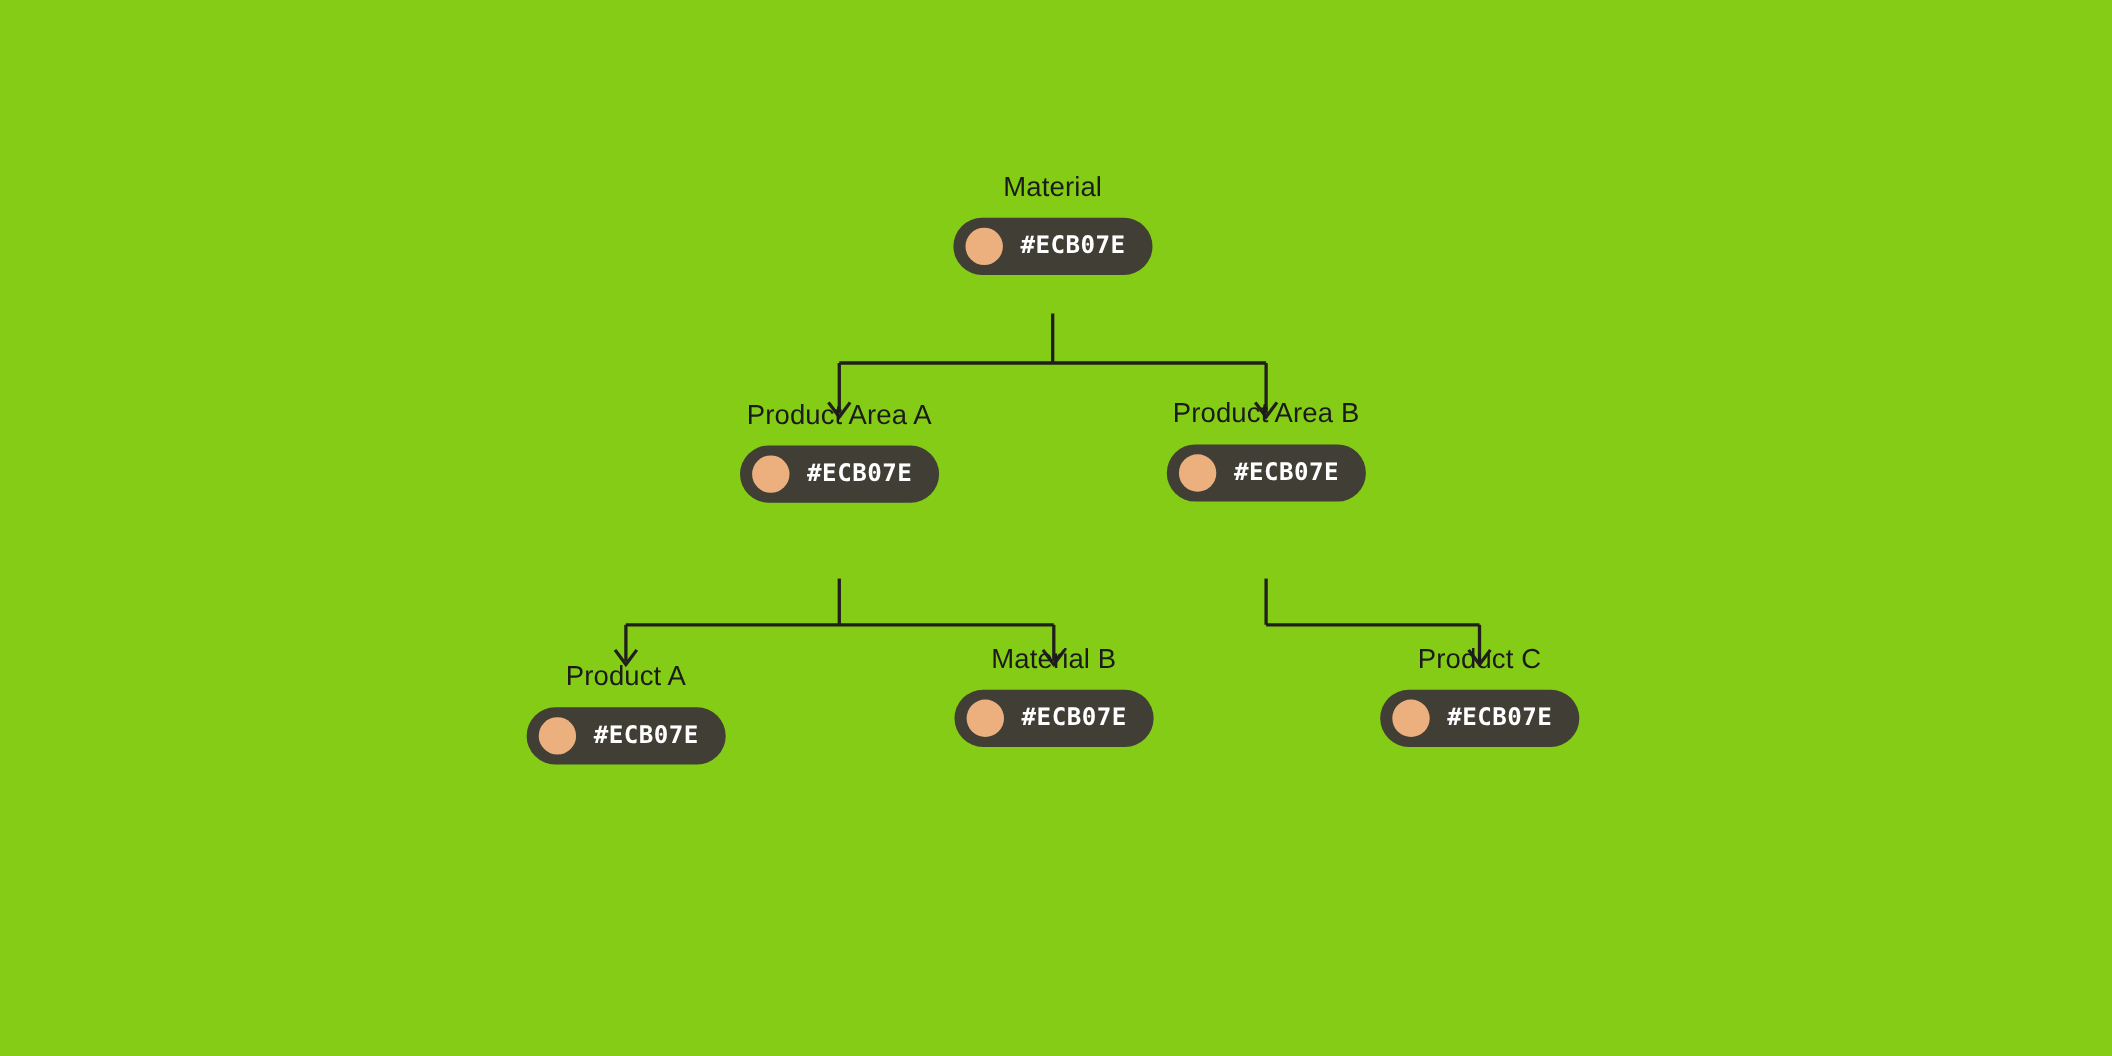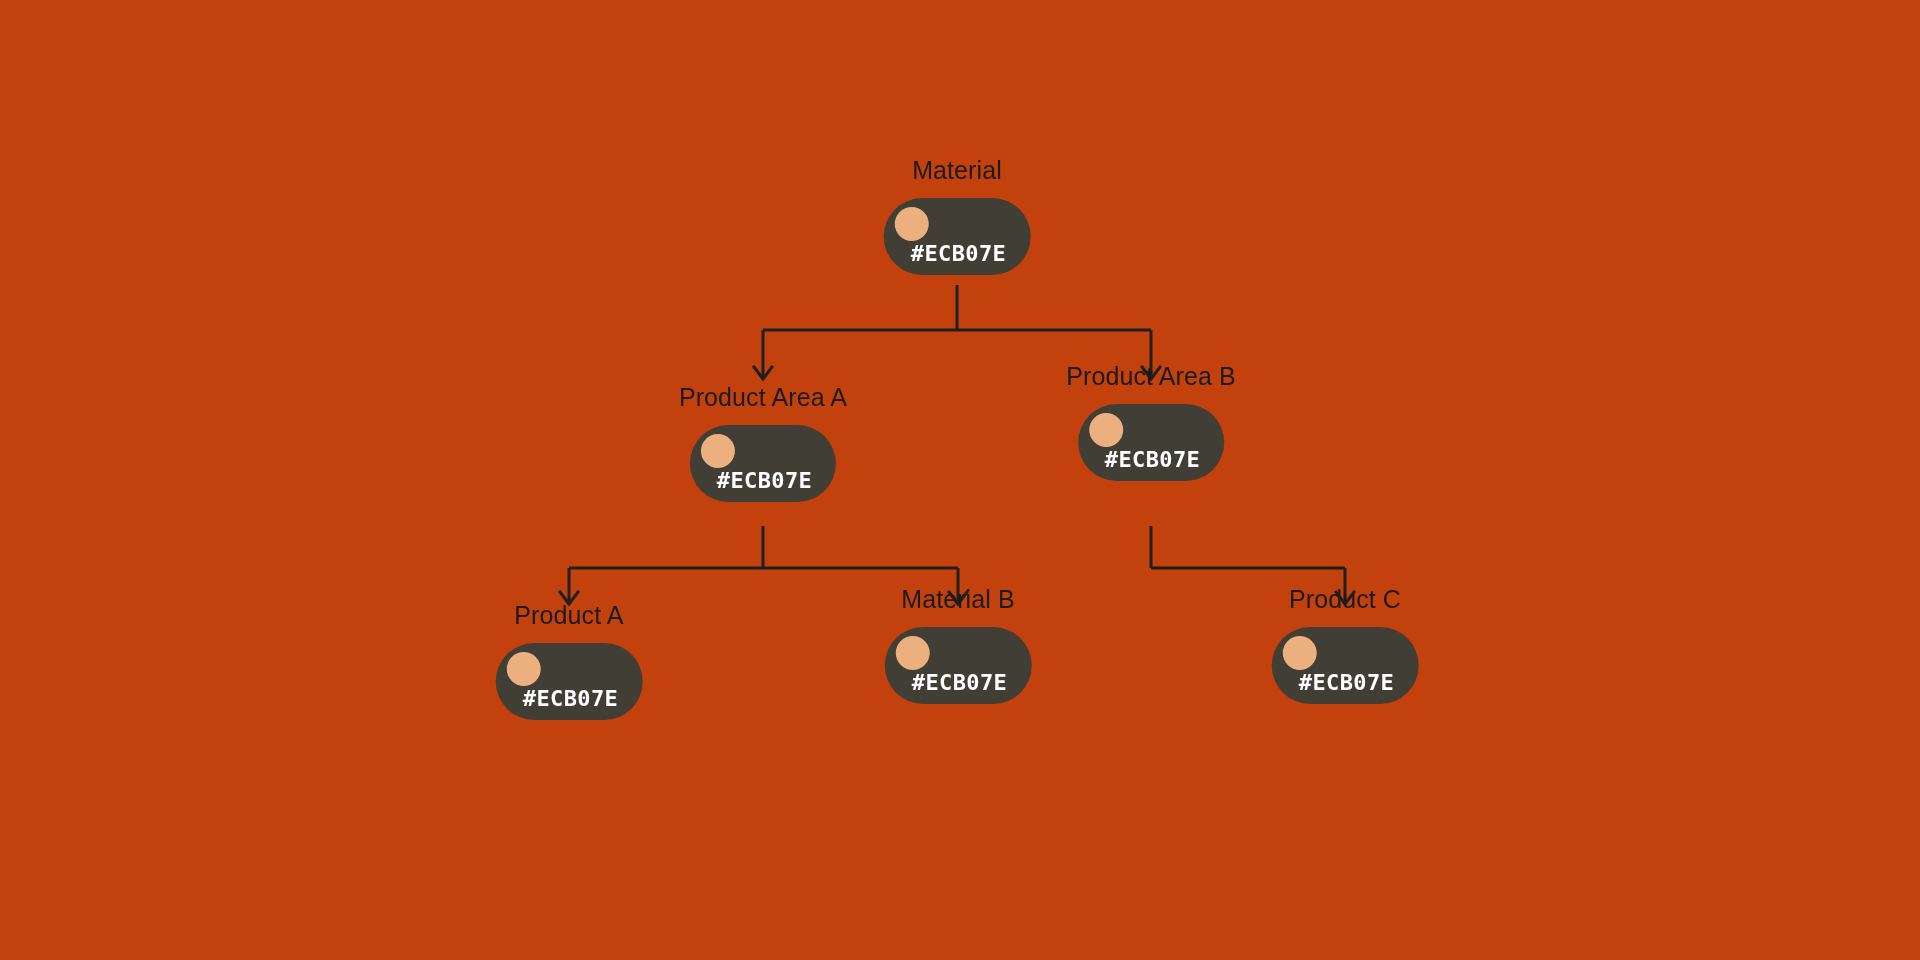--- a/index.html
+++ b/index.html
@@ -44,26 +44,25 @@
     line-height: 1.1;
     color: #1B1B1B;
     font-family: "Liberation Sans", sans-serif;
     white-space: nowrap;
     margin-bottom: 13px;
     letter-spacing: 0.1px;
   }
 
   .pill {
     display: inline-flex;
-    align-items: flex-start;
+    align-items: center;
     background: #403E35;
     border-radius: 999px;
     padding: 9px 24px 9px 11px;
     box-sizing: border-box;
-    flex-direction: column;
   }
 
   .swatch {
     width: 34px;
     height: 34px;
     border-radius: 50%;
     background: #ECB07E;
     flex: 0 0 auto;
   }
 
@@ -73,21 +72,21 @@
     font-family: "DejaVu Sans Mono", "Liberation Mono", monospace;
     font-size: 22px;
     font-weight: bold;
     letter-spacing: 0.4px;
     white-space: nowrap;
   }
 </style>
 </head>
 <body style="background: rgb(249, 234, 223);">
 
-<div id="canvas" style="background: #c2410c;">
+<div id="canvas" style="background: #84cc16;">
 
   <svg id="edges" viewBox="0 0 1920 960" width="1920" height="960" xmlns="http://www.w3.org/2000/svg">
 
     <g>
       <path d="M 957 285 L 957 330" fill="none" stroke="#211F1B" stroke-width="3"></path>
       <path d="M 763 330 L 1151 330" fill="none" stroke="#211F1B" stroke-width="3"></path>
       <path d="M 763 330 L 763 376" fill="none" stroke="#211F1B" stroke-width="3"></path>
       <path d="M 1151 330 L 1151 376" fill="none" stroke="#211F1B" stroke-width="3"></path>
       <path d="M 754 367 L 763 379 L 772 367" fill="none" stroke="#211F1B" stroke-width="3" stroke-linecap="square" stroke-linejoin="miter"></path>
       <path d="M 1142 367 L 1151 379 L 1160 367" fill="none" stroke="#211F1B" stroke-width="3" stroke-linecap="square" stroke-linejoin="miter"></path>
@@ -111,21 +110,21 @@
   </svg>
 
   <div class="node" style="left:957px; top:157px;">
     <div class="node-label" style="color: rgb(27, 27, 27);">Material</div>
     <div class="pill" style="background: rgb(64, 62, 53);">
       <span class="swatch" style="background: rgb(236, 176, 126);"></span>
       <span class="pill-text" style="color: rgb(255, 255, 255);">#ECB07E</span>
     </div>
   </div>
 
-  <div class="node" style="left:763px; top:384px;">
+  <div class="node" style="left:763px; top:364px;">
     <div class="node-label" style="color: rgb(27, 27, 27);">Product Area A</div>
     <div class="pill" style="background: rgb(64, 62, 53);">
       <span class="swatch" style="background: rgb(236, 176, 126);"></span>
       <span class="pill-text" style="color: rgb(255, 255, 255);">#ECB07E</span>
     </div>
   </div>
 
   <div class="node" style="left:1151px; top:363px;">
     <div class="node-label" style="color: rgb(27, 27, 27);">Product Area B</div>
     <div class="pill" style="background: rgb(64, 62, 53);">

